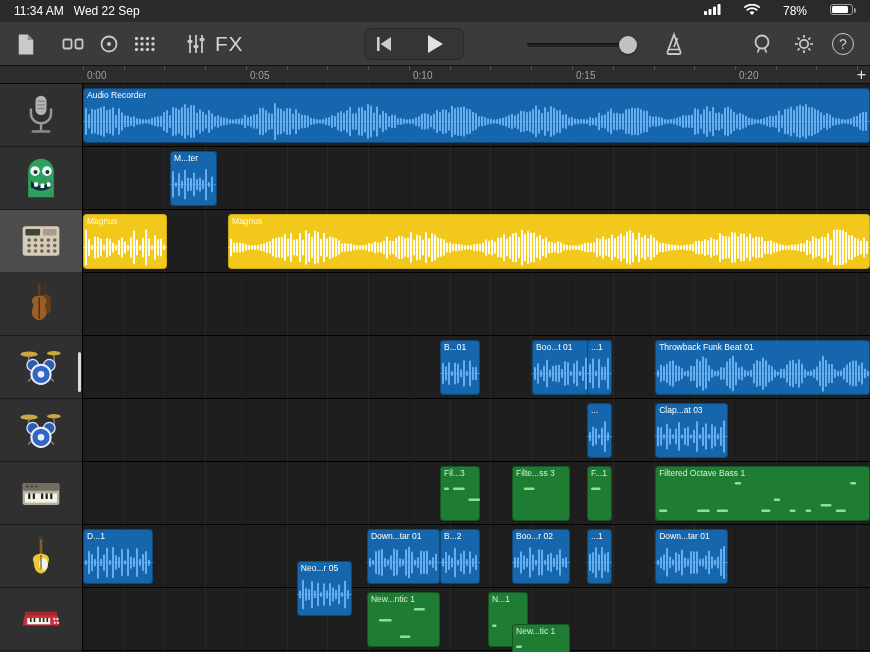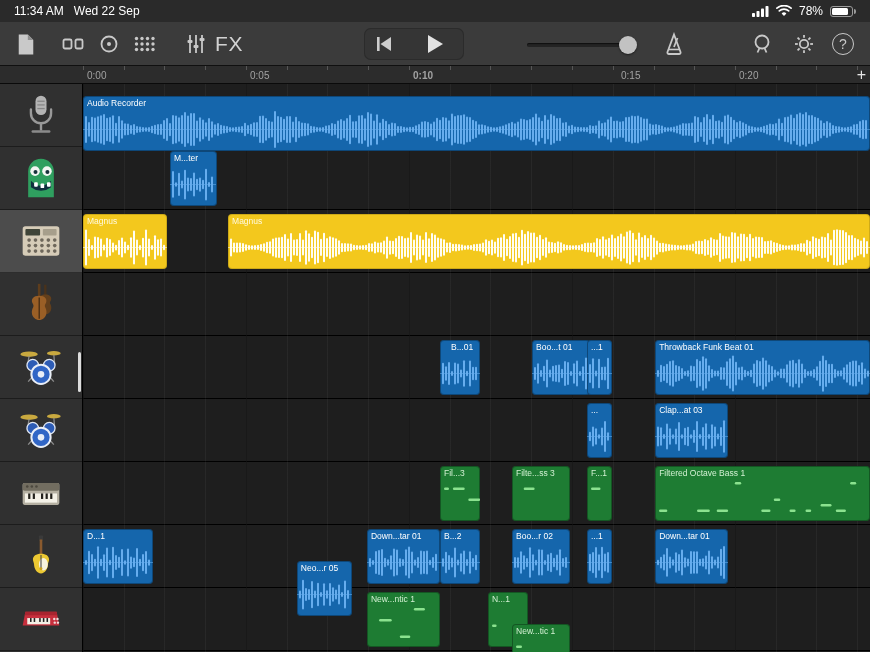--- a/index.html
+++ b/index.html
@@ -4,21 +4,21 @@
 <style>
   *{box-sizing:border-box;margin:0;padding:0}
   html,body{width:870px;height:652px;overflow:hidden;background:#000}
   body{font-family:"Liberation Sans",sans-serif;-webkit-font-smoothing:antialiased}
   .app{position:relative;width:870px;height:652px;overflow:hidden;background:#fdba74;color:#ddd}
 
   
   .statusbar{position:absolute;top:0;left:0;right:0;height:22px;background:#2a2a2a;color:#fff;
     font-size:12px;display:flex;align-items:center;justify-content:space-between;padding:0 14px;z-index:6}
   .sb-left{display:flex;gap:10px;align-items:center}
-  .sb-right{display:flex;gap:7px;align-items:center}
+  .sb-right{display:flex;gap:23px;align-items:flex-start}
   .sb-icon{display:inline-flex;align-items:center}
   .batt{position:relative;width:23px;height:11px;border:1px solid #9b9b9b;border-radius:3px;display:inline-block;margin-right:3px}
   .batt-fill{position:absolute;left:1px;top:1px;bottom:1px;background:#fff;border-radius:1.5px}
   .batt-nub{position:absolute;right:-4px;top:2.5px;width:2.5px;height:5px;background:#9b9b9b;border-radius:0 2px 2px 0}
 
   
   .toolbar{position:absolute;top:22px;left:0;right:0;height:44px;background:#3b3b3b;border-bottom:1px solid #101010;z-index:5}
   .tbtn{position:absolute;top:8px;width:28px;height:28px;display:flex;align-items:center;justify-content:center;
     background:none;border:0;cursor:pointer;color:#c9c9c9;z-index:2;padding:0}
   .ticon{display:inline-flex;align-items:center;justify-content:center}
@@ -224,22 +224,22 @@
       <span class="help-circle">?</span>
     </button>
   </div>
 
   <div class="ruler-corner"></div>
   <div class="ruler" id="ruler">
     <div class="ruler-ticks"></div>
     <button class="ruler-add">+</button>
   <span class="ruler-label" style="left: 4px;">0:00</span>
       <span class="ruler-label" style="left: 167px;">0:05</span>
-      <span class="ruler-label" style="left: 330px; font-weight: bold;">0:10</span>
-      <span class="ruler-label" style="left: 493px; margin-left: 45px;">0:15</span>
+      <span class="ruler-label" style="left: 330px;">0:10</span>
+      <span class="ruler-label" style="left: 493px;">0:15</span>
       <span class="ruler-label" style="left: 656px;">0:20</span>
     </div>
 
   <div class="track-headers" id="track-headers">
     <div class="scroll-handle"></div>
   <div class="track-header">
         <span class="inst-icon">
           <svg viewBox="0 0 48 48" width="44" height="44">
             <rect x="18" y="3" width="12" height="21" rx="6" fill="#b3b3b3"></rect>
             <line x1="20" y1="9" x2="28" y2="9" stroke="#858585" stroke-width="1.4"></line>
@@ -390,21 +390,21 @@
               <circle cx="42" cy="24" r="1.3"></circle>
               <circle cx="39" cy="28" r="1.3"></circle>
               <circle cx="42.5" cy="28" r="1.3"></circle>
             </g>
           </svg>
         </span>
       </div>
     </div>
 
   <div class="timeline" id="timeline">
-      <div class="region blue" style="left: 0px; top: 12px; width: 787.29px;">
+      <div class="region blue" style="left: 0px; top: 4px; width: 787.29px;">
         <div class="region-label">Audio Recorder</div>
         <div class="region-art">
           <svg width="787" height="41" viewBox="0 0 787 41" preserveAspectRatio="none">
             <rect x="2" y="6.9" width="2" height="27.1" rx="1" fill="currentColor"></rect>
             <rect x="5" y="13.1" width="2" height="14.7" rx="1" fill="currentColor"></rect>
             <rect x="8" y="7.8" width="2" height="25.5" rx="1" fill="currentColor"></rect>
             <rect x="11" y="8.6" width="2" height="23.8" rx="1" fill="currentColor"></rect>
             <rect x="14" y="7.3" width="2" height="26.4" rx="1" fill="currentColor"></rect>
             <rect x="17" y="6.3" width="2" height="28.4" rx="1" fill="currentColor"></rect>
             <rect x="20" y="5.0" width="2" height="30.9" rx="1" fill="currentColor"></rect>
@@ -937,21 +937,21 @@
             <rect x="623" y="7.9" width="2" height="25.3" rx="1" fill="currentColor"></rect>
             <rect x="626" y="10.7" width="2" height="19.7" rx="1" fill="currentColor"></rect>
             <rect x="629" y="12.0" width="2" height="17.1" rx="1" fill="currentColor"></rect>
             <rect x="632" y="13.4" width="2" height="14.1" rx="1" fill="currentColor"></rect>
             <rect x="635" y="10.6" width="2" height="19.9" rx="1" fill="currentColor"></rect>
             <rect x="638" y="13.9" width="2" height="13.2" rx="1" fill="currentColor"></rect>
             <rect x="0" y="20" width="642" height="1" fill="currentColor" opacity="0.55"></rect>
           </svg>
         </div>
       </div>
-      <div class="region blue" style="left: 356.97px; top: 256px; width: 40.098px; padding-left: 7px;">
+      <div class="region blue" style="left: 356.97px; top: 256px; width: 40.098px;">
         <div class="region-label">B...01</div>
         <div class="region-art">
           <svg width="40" height="41" viewBox="0 0 40 41" preserveAspectRatio="none">
             <rect x="2" y="9.7" width="2" height="21.6" rx="1" fill="currentColor"></rect>
             <rect x="5" y="13.3" width="2" height="14.5" rx="1" fill="currentColor"></rect>
             <rect x="8" y="9.1" width="2" height="22.8" rx="1" fill="currentColor"></rect>
             <rect x="11" y="18.0" width="2" height="5.1" rx="1" fill="currentColor"></rect>
             <rect x="14" y="9.5" width="2" height="22.1" rx="1" fill="currentColor"></rect>
             <rect x="17" y="10.5" width="2" height="20.0" rx="1" fill="currentColor"></rect>
             <rect x="20" y="16.4" width="2" height="8.2" rx="1" fill="currentColor"></rect>

